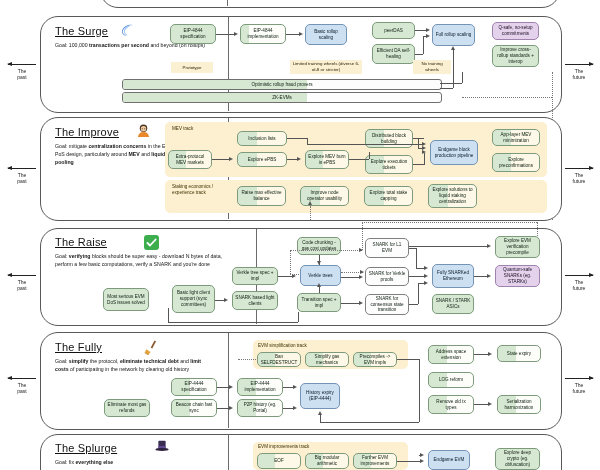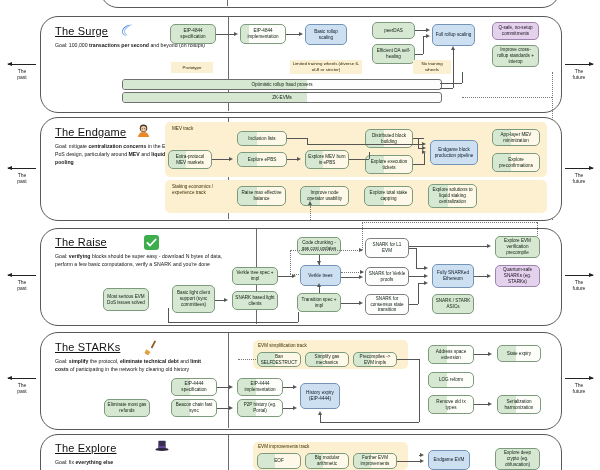--- a/index.html
+++ b/index.html
@@ -127,21 +127,21 @@
     <div class="ar" style="left:426px;top:33.8px;"></div>
   <div class="v" style="left:453px;top:50px;height:38px;"></div>
   <div class="h" style="left:440px;top:88px;width:13px;"></div>
   <div class="aru" style="left:450.8px;top:46px;"></div>
   <div class="h" style="left:440px;top:83px;width:22px;"></div>
   <div class="v" style="left:462px;top:72px;height:11px;"></div>
   <div class="vd" style="left:552px;top:72px;height:148px;"></div>
   <div class="hd" style="left:462px;top:97px;width:90px;"></div>
 
   <div class="section" style="left:40px;top:117px;width:520px;height:102px;">
-    <div class="sec-title" style="left:14px;top:8px;">The Endgame</div>
+    <div class="sec-title" style="left:14px;top:8px;">The Improve</div>
     <div class="sec-goal" style="left:14px;top:25px;width:135px;">Goal: mitigate <b>centralization concerns</b> in the Ethereum PoS design, particularly around <b>MEV</b> and <b>liquid staking / pooling</b></div>
     <svg class="ic" width="15" height="14" viewBox="0 0 24 22" style="left:95px;top:5px;">
       <circle cx="12" cy="8" r="6" fill="#4a3526"></circle>
         <circle cx="12" cy="9" r="4.4" fill="#f0c9a0"></circle>
       <path d="M3 22 c1-6 5-8 9-8 s8 2 9 8z" fill="#e8892b"></path>
       <circle cx="10" cy="9" r="0.8" fill="#222"></circle>
         <circle cx="14" cy="9" r="0.8" fill="#222"></circle>
     </svg>
     <div class="nowline" style="left:187px;top:0px;height:101px;"></div>
   </div>
@@ -264,21 +264,21 @@
     <div class="ar" style="left:487px;top:273.8px;"></div>
   <div class="h" style="left:409px;top:246px;width:80px;"></div>
     <div class="ar" style="left:487px;top:243.8px;"></div>
   <div class="v" style="left:168px;top:308px;height:14px;"></div>
   <div class="h" style="left:168px;top:322px;width:130px;"></div>
   <div class="v" style="left:298px;top:312px;height:10px;"></div>
   <div class="h" style="left:341px;top:303px;width:20px;"></div>
     <div class="ar" style="left:359px;top:300.8px;"></div>
 
   <div class="section" style="left:40px;top:332px;width:520px;height:96px;">
-    <div class="sec-title" style="left:14px;top:8px;">The STARKs</div>
+    <div class="sec-title" style="left:14px;top:8px;">The Fully</div>
     <div class="sec-goal" style="left:14px;top:25px;width:160px;">Goal: <b>simplify</b> the protocol, <b>eliminate technical debt</b> and <b>limit costs</b> of participating in the network by clearing old history</div>
     <svg class="ic" width="18" height="16" viewBox="0 0 24 22" style="left:102px;top:6px;">
       <rect x="13" y="2" width="2.4" height="11" fill="#8a5a2b" transform="rotate(28 14 7)"></rect>
       <path d="M4 14 l6 4 l-3 4 l-5 -3z" fill="#e2a33d"></path>
       <path d="M2 19 l5 3" stroke="#b07c22" stroke-width="0.8"></path>
     </svg>
     <div class="nowline" style="left:187px;top:0px;height:95px;"></div>
   </div>
   <div class="edge" style="left:8px;top:378px;">
     <div class="ln"></div>
@@ -322,21 +322,21 @@
   <div class="h" style="left:474px;top:404px;width:16px;"></div>
     <div class="ar" style="left:488px;top:401.8px;"></div>
   <div class="hd" style="left:238px;top:359px;width:18px;"></div>
   <div class="h" style="left:397px;top:359px;width:22px;"></div>
   <div class="v" style="left:419px;top:359px;height:63px;"></div>
   <div class="h" style="left:320px;top:422px;width:99px;"></div>
   <div class="v" style="left:320px;top:414px;height:8px;"></div>
   <div class="aru" style="left:317.8px;top:411px;"></div>
 
   <div class="section" style="left:40px;top:434px;width:520px;height:70px;">
-    <div class="sec-title" style="left:14px;top:7px;">The Explore</div>
+    <div class="sec-title" style="left:14px;top:7px;">The Splurge</div>
     <div class="sec-goal" style="left:14px;top:24px;width:160px;">Goal: fix <b>everything else</b></div>
     <svg class="ic" width="16" height="15" viewBox="0 0 22 20" style="left:113px;top:4px;">
       <rect x="6" y="2" width="10" height="11" rx="1" fill="#3a2d52"></rect>
       <rect x="6" y="9.5" width="10" height="2.6" fill="#6b4fa0"></rect>
       <ellipse cx="11" cy="14" rx="9" ry="2.3" fill="#2e2340"></ellipse>
     </svg>
     <div class="nowline" style="left:187px;top:0px;height:69px;"></div>
   </div>
 
   <div class="track" style="left:253px;top:442px;width:155px;height:28px;"></div>

